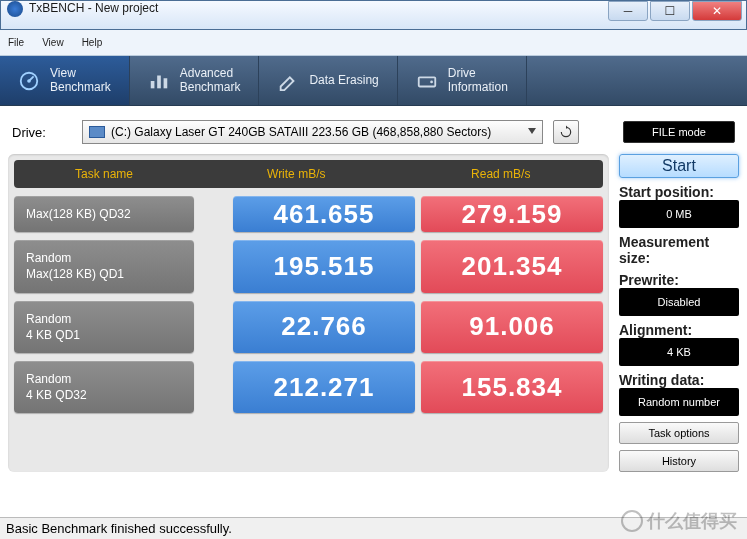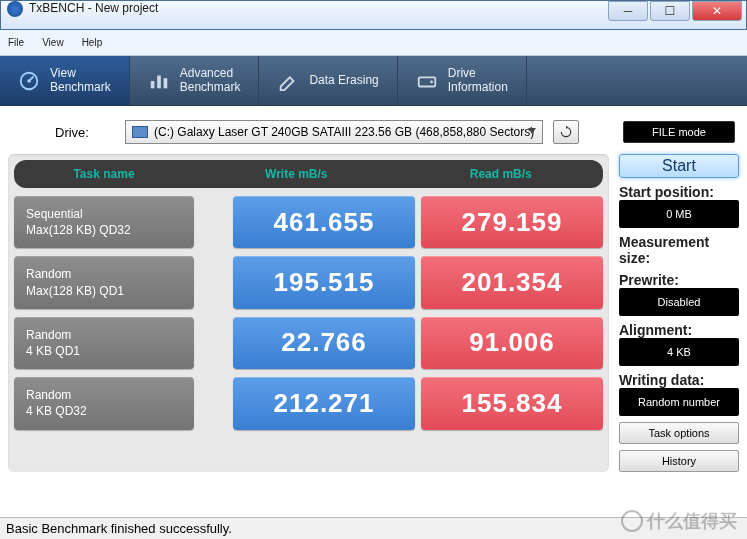--- a/index.html
+++ b/index.html
@@ -17,31 +17,31 @@
 .tabbar { height: 50px; background: linear-gradient(#506b8c,#324a66); display:flex; align-items:stretch; border-bottom:1px solid #263b52; }
 .tab { flex:0 0 auto; padding:0 18px; display:flex; align-items:center; gap:10px; color:#eaf0f7; font-size:12px; border-right:1px solid #2c415a; cursor:pointer; }
 .tab.active { background: linear-gradient(#2d5c9a,#1e3e6a); }
 .tab .ticon { width:22px; height:22px; display:flex;align-items:center;justify-content:center; }
 .tab .ticon svg { width:22px; height:22px; }
 .tab .tlabel { line-height:1.15; }
 
 .content { position:relative; height: calc(539px - 30px - 26px - 50px - 22px); background:#fff; padding:8px 8px 4px 8px; }
 
 .driveRow { display:flex; align-items:center; gap:10px; margin:6px 4px 10px 4px; }
-.driveRow .lbl { font-size:13px; width:60px;margin-left:43px; }
+.driveRow .lbl { font-size:13px; width:60px; }
 .driveSelect { flex:1; height:24px; border:1px solid #888; background:linear-gradient(#fdfdfd,#e6e6e6); display:flex; align-items:center; padding:0 6px; font-size:12px; position:relative; }
 .driveSelect .diskicon { width:16px;height:12px;background:#5b8bc7;border:1px solid #2a5a9a;margin-right:6px; }
 .driveSelect .chev { position:absolute; right:6px; top:7px; border-left:4px solid transparent;border-right:4px solid transparent;border-top:6px solid #444; }
 .refreshBtn { width:26px;height:24px;border:1px solid #888;background:linear-gradient(#fdfdfd,#e0e0e0);display:flex;align-items:center;justify-content:center;border-radius:2px; }
 .refreshBtn svg{width:14px;height:14px;}
 .fileModeBtn { width:112px;height:22px;background:#000;color:#fff;font-size:11px;display:flex;align-items:center;justify-content:center;border:1px solid #333;border-radius:2px;margin-left:34px; }
 
 .mainRow { display:flex; gap:10px; }
 .panel { flex:1; background:#e8e8e8; border-radius:6px; padding:6px; box-shadow:inset 0 1px 2px rgba(0,0,0,.15); }
-.headerRow { display:flex; background:#3b3b3b; border-radius:12px; height:28px; align-items:center; color:#14b8a6; font-size:12px;font-weight:bold; }
+.headerRow { display:flex; background:#3b3b3b; border-radius:4px; height:28px; align-items:center; color:#eab308; font-size:12px; }
 .headerRow .col { text-align:center; }
 .col.name { width:180px; }
 .col.read { flex:1; }
 .col.write { flex:1; }
 
 .bmRow { display:flex; gap:6px; margin-top:8px; }
 .taskCell { width:180px; background:linear-gradient(#8e8e8e,#747474); border-radius:4px; color:#fff; padding:10px 12px; font-size:12px; line-height:1.35; display:flex; flex-direction:column; justify-content:center; box-shadow:inset 0 1px 0 rgba(255,255,255,.18), 0 1px 1px rgba(0,0,0,.25); }
 .valCell { flex:1; border-radius:4px; color:#fff; display:flex; align-items:center; justify-content:center; font-size:26px; font-weight:600; letter-spacing:1px; box-shadow:inset 0 1px 0 rgba(255,255,255,.25), 0 1px 1px rgba(0,0,0,.25); font-family:"Arial",sans-serif; }
 .valCell.read { background:linear-gradient(#5c9ee8,#3a7ed2);margin-left:33px; }
 .valCell.write { background:linear-gradient(#f2707a,#e24a58); }
@@ -135,21 +135,20 @@
   <div class="mainRow">
     <div class="panel">
       <div class="headerRow">
         <div class="col name">Task name</div>
         <div class="col write">Write mB/s</div>
         <div class="col read">Read mB/s</div>
       </div>
 
       <div class="bmRow">
         <div class="taskCell">
-          <span>Sequential</span>
           <span>Max(128 KB) QD32</span>
         </div>
         <div class="valCell read">461.655</div>
         <div class="valCell write">279.159</div>
       </div>
       <div class="bmRow">
         <div class="taskCell">
           <span>Random</span>
           <span>Max(128 KB) QD1</span>
         </div>

